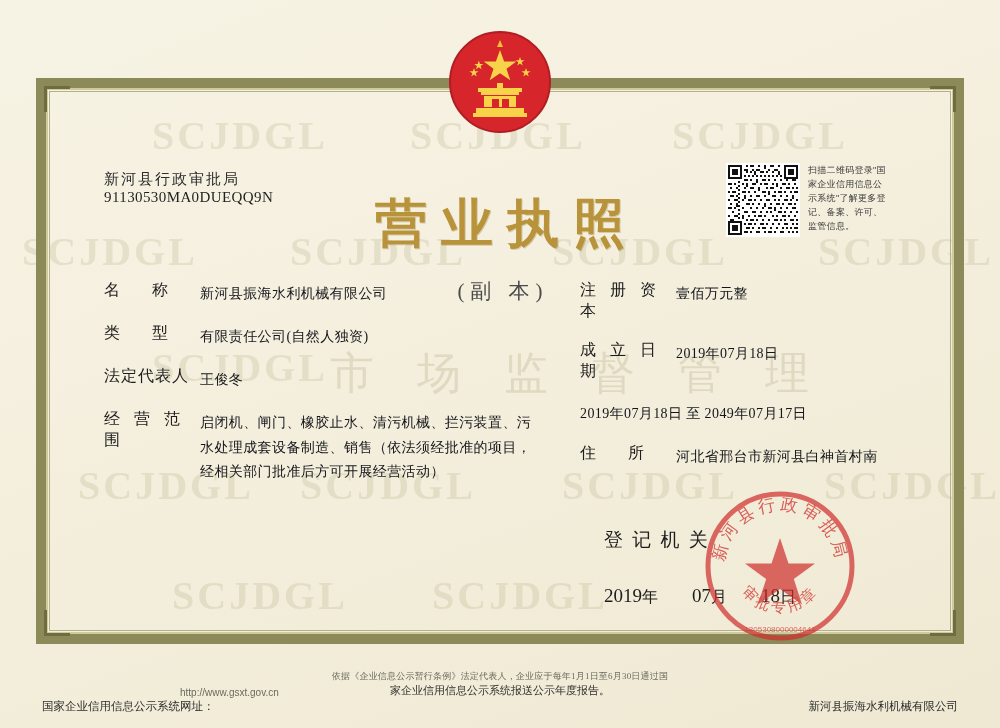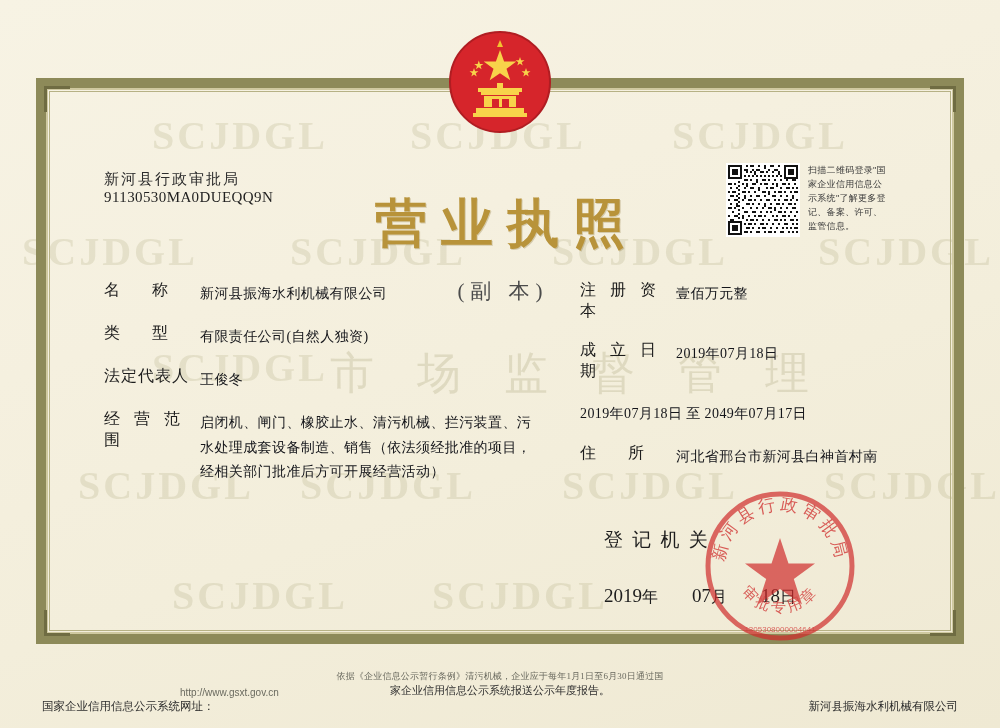--- a/index.html
+++ b/index.html
@@ -453,21 +453,21 @@
       </text>
       <text font-family="'Liberation Serif', serif" font-size="15" fill="#cf2a2a" opacity="0.9" letter-spacing="3">
         <textPath href="#arcBottom" startOffset="50%" text-anchor="middle">审批专用章</textPath>
       </text>
       <text x="80" y="146" font-family="'Liberation Sans', sans-serif" font-size="8" fill="#cf2a2a" opacity="0.85" text-anchor="middle">1305308000004641</text>
     </svg>
   </div>
 
   <div class="footer-url">http://www.gsxt.gov.cn</div>
   <div class="footer-center">
-    <div class="fc-line1">依据《企业信息公示暂行条例》清污机械，企业应于每年1月1日至6月30日通过国</div>
+    <div class="fc-line1">依据《企业信息公示暂行条例》法定代表人，企业应于每年1月1日至6月30日通过国</div>
     <div>家企业信用信息公示系统报送公示年度报告。</div>
   </div>
   <div class="footer">
     <div>国家企业信用信息公示系统网址：</div>
     <div>新河县振海水利机械有限公司</div>
   </div>
 
 </div>
 
 </body></html>

